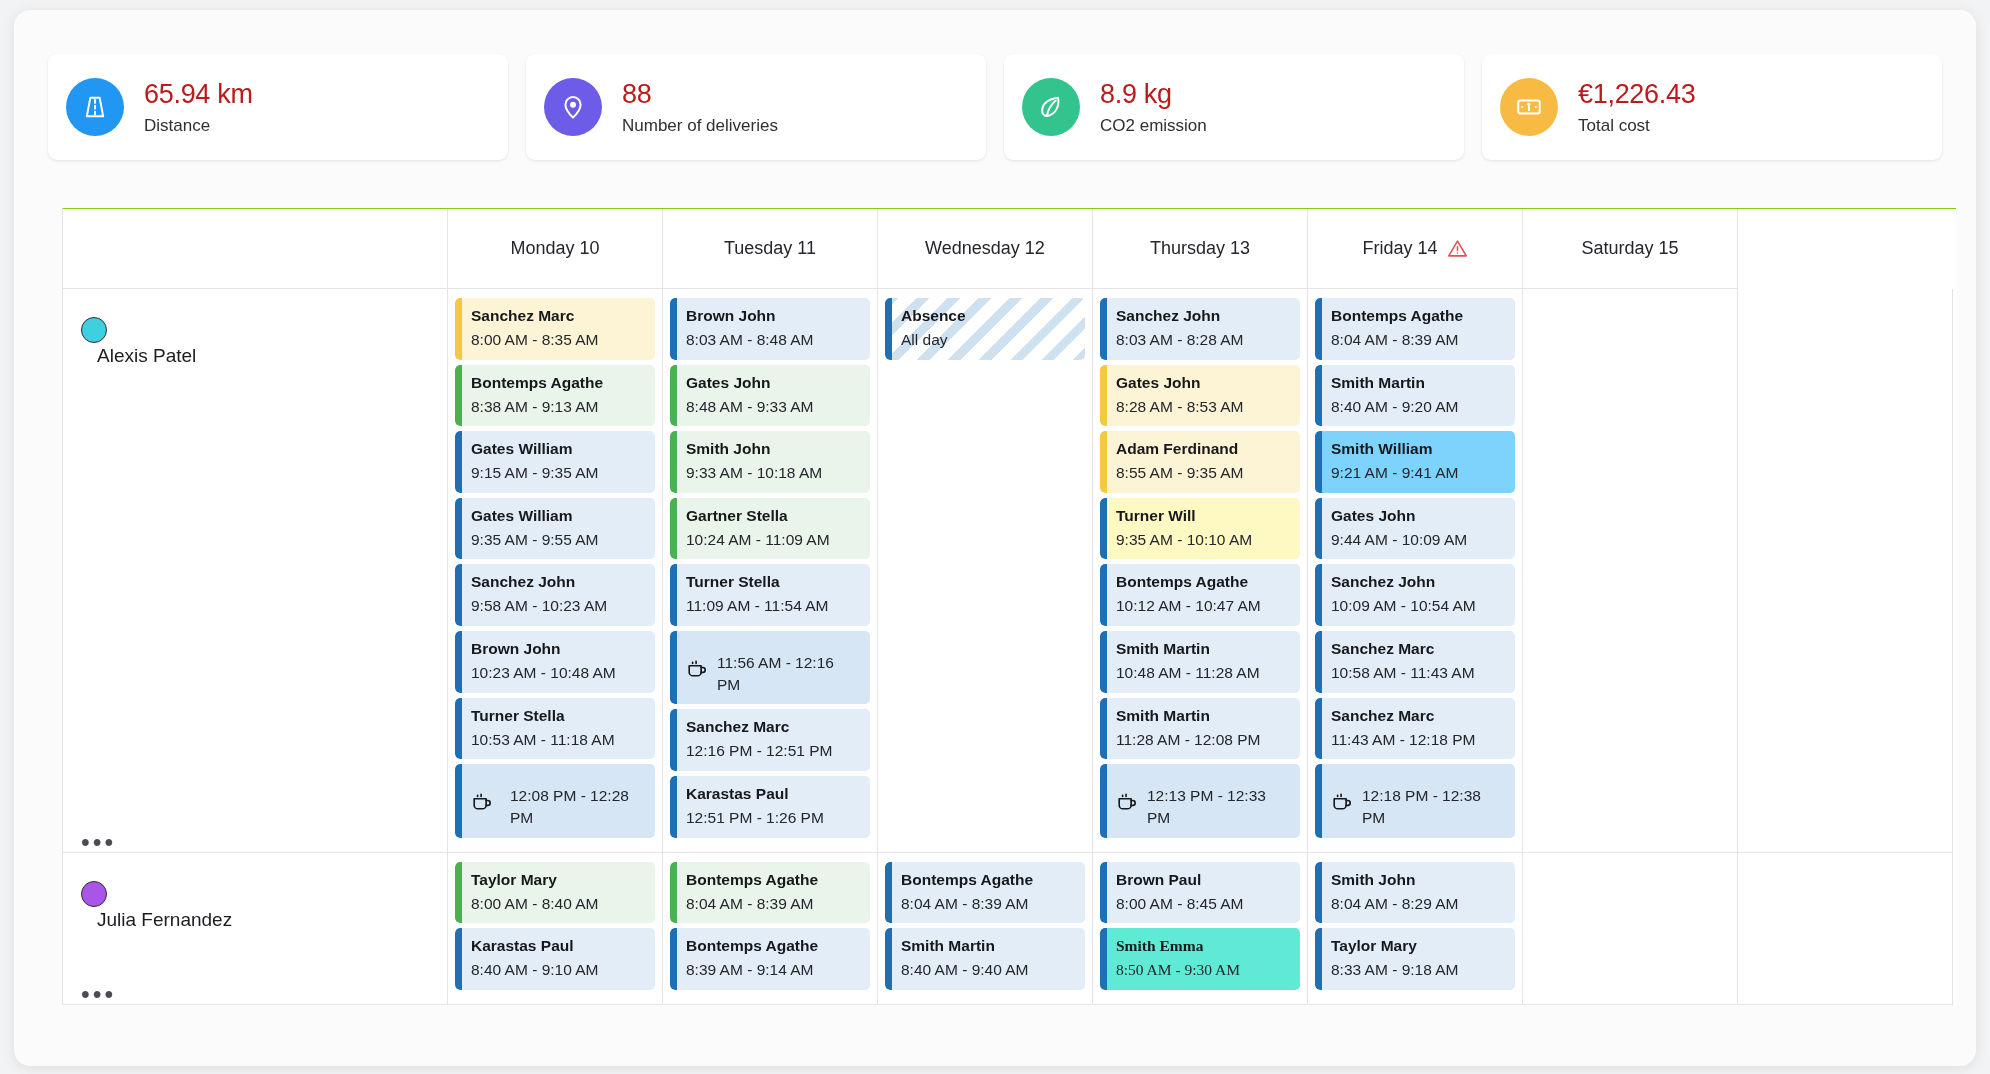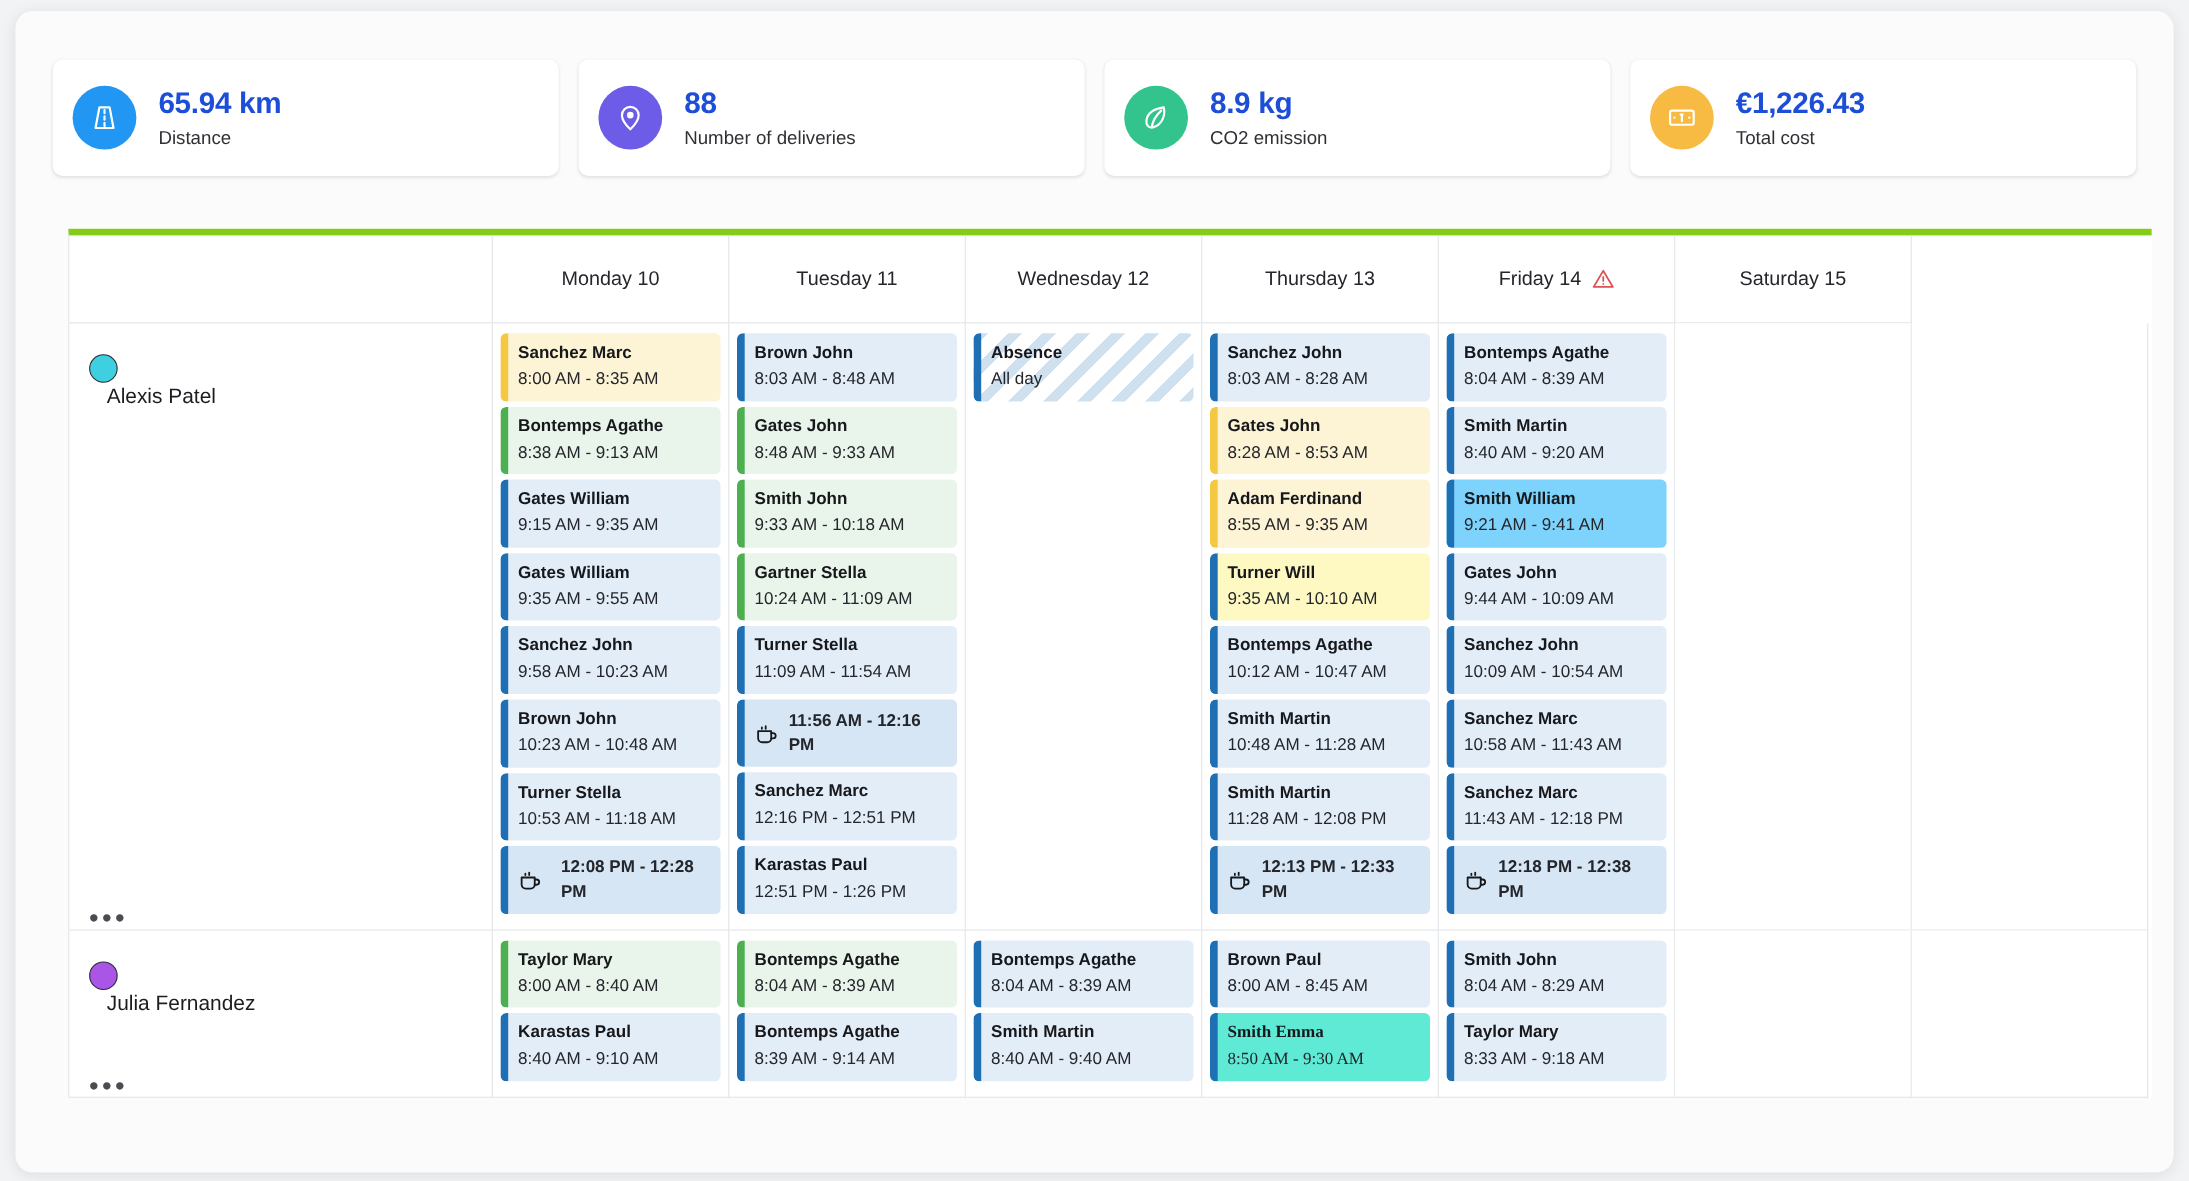--- a/index.html
+++ b/index.html
@@ -42,38 +42,38 @@
     width: 58px; height: 58px;
     border-radius: 50%;
     flex: 0 0 58px;
     display: flex; align-items: center; justify-content: center;
     color: #ffffff;
   }
   .kpi-icon svg { display: block; }
   .kpi-text { margin-left: 20px; }
   .kpi-value {
     font-size: 27px;
-    font-weight: bold;
-    color: #1d4ed8;
+    font-weight: normal;
+    color: #b91c1c;
     letter-spacing: -0.3px;
     line-height: 1.15;
   }
   .kpi-label {
     font-size: 17px;
     color: #2e3034;
     margin-top: 6px;
     line-height: 1.15;
   }
 
   
   .calendar {
     position: absolute;
     left: 48px; top: 198px;
     width: 1894px;
-    border-top: 6px solid #84cc16;
+    border-top: 1px solid #84cc16;
     border-left: 1px solid #e3e4e7;
     background: #ffffff;
   }
   .cal-row { display: flex; }
   .cal-head .cal-cell { height: 80px; }
   .cal-cell {
     border-right: 1px solid #e3e4e7;
     border-bottom: 1px solid #e3e4e7;
     position: relative;
   }
@@ -151,23 +151,22 @@
     white-space: nowrap;
   }
   
   .event.break {
     display: flex;
     align-items: center;
     gap: 9px;
     padding-top: 9px;
   }
   .event.break .ev-time {
-    margin-top: 0;
+    margin-top: 12px;
     white-space: normal;
-    font-weight: bold;
   }
   .cup-icon { flex: 0 0 22px; display:flex; }
 
   
   .event.absence {
     background:
       repeating-linear-gradient(-45deg,
         #cfe0ef 0px, #cfe0ef 9px,
         #ffffff 9px, #ffffff 22px);
     min-height: 60px;

